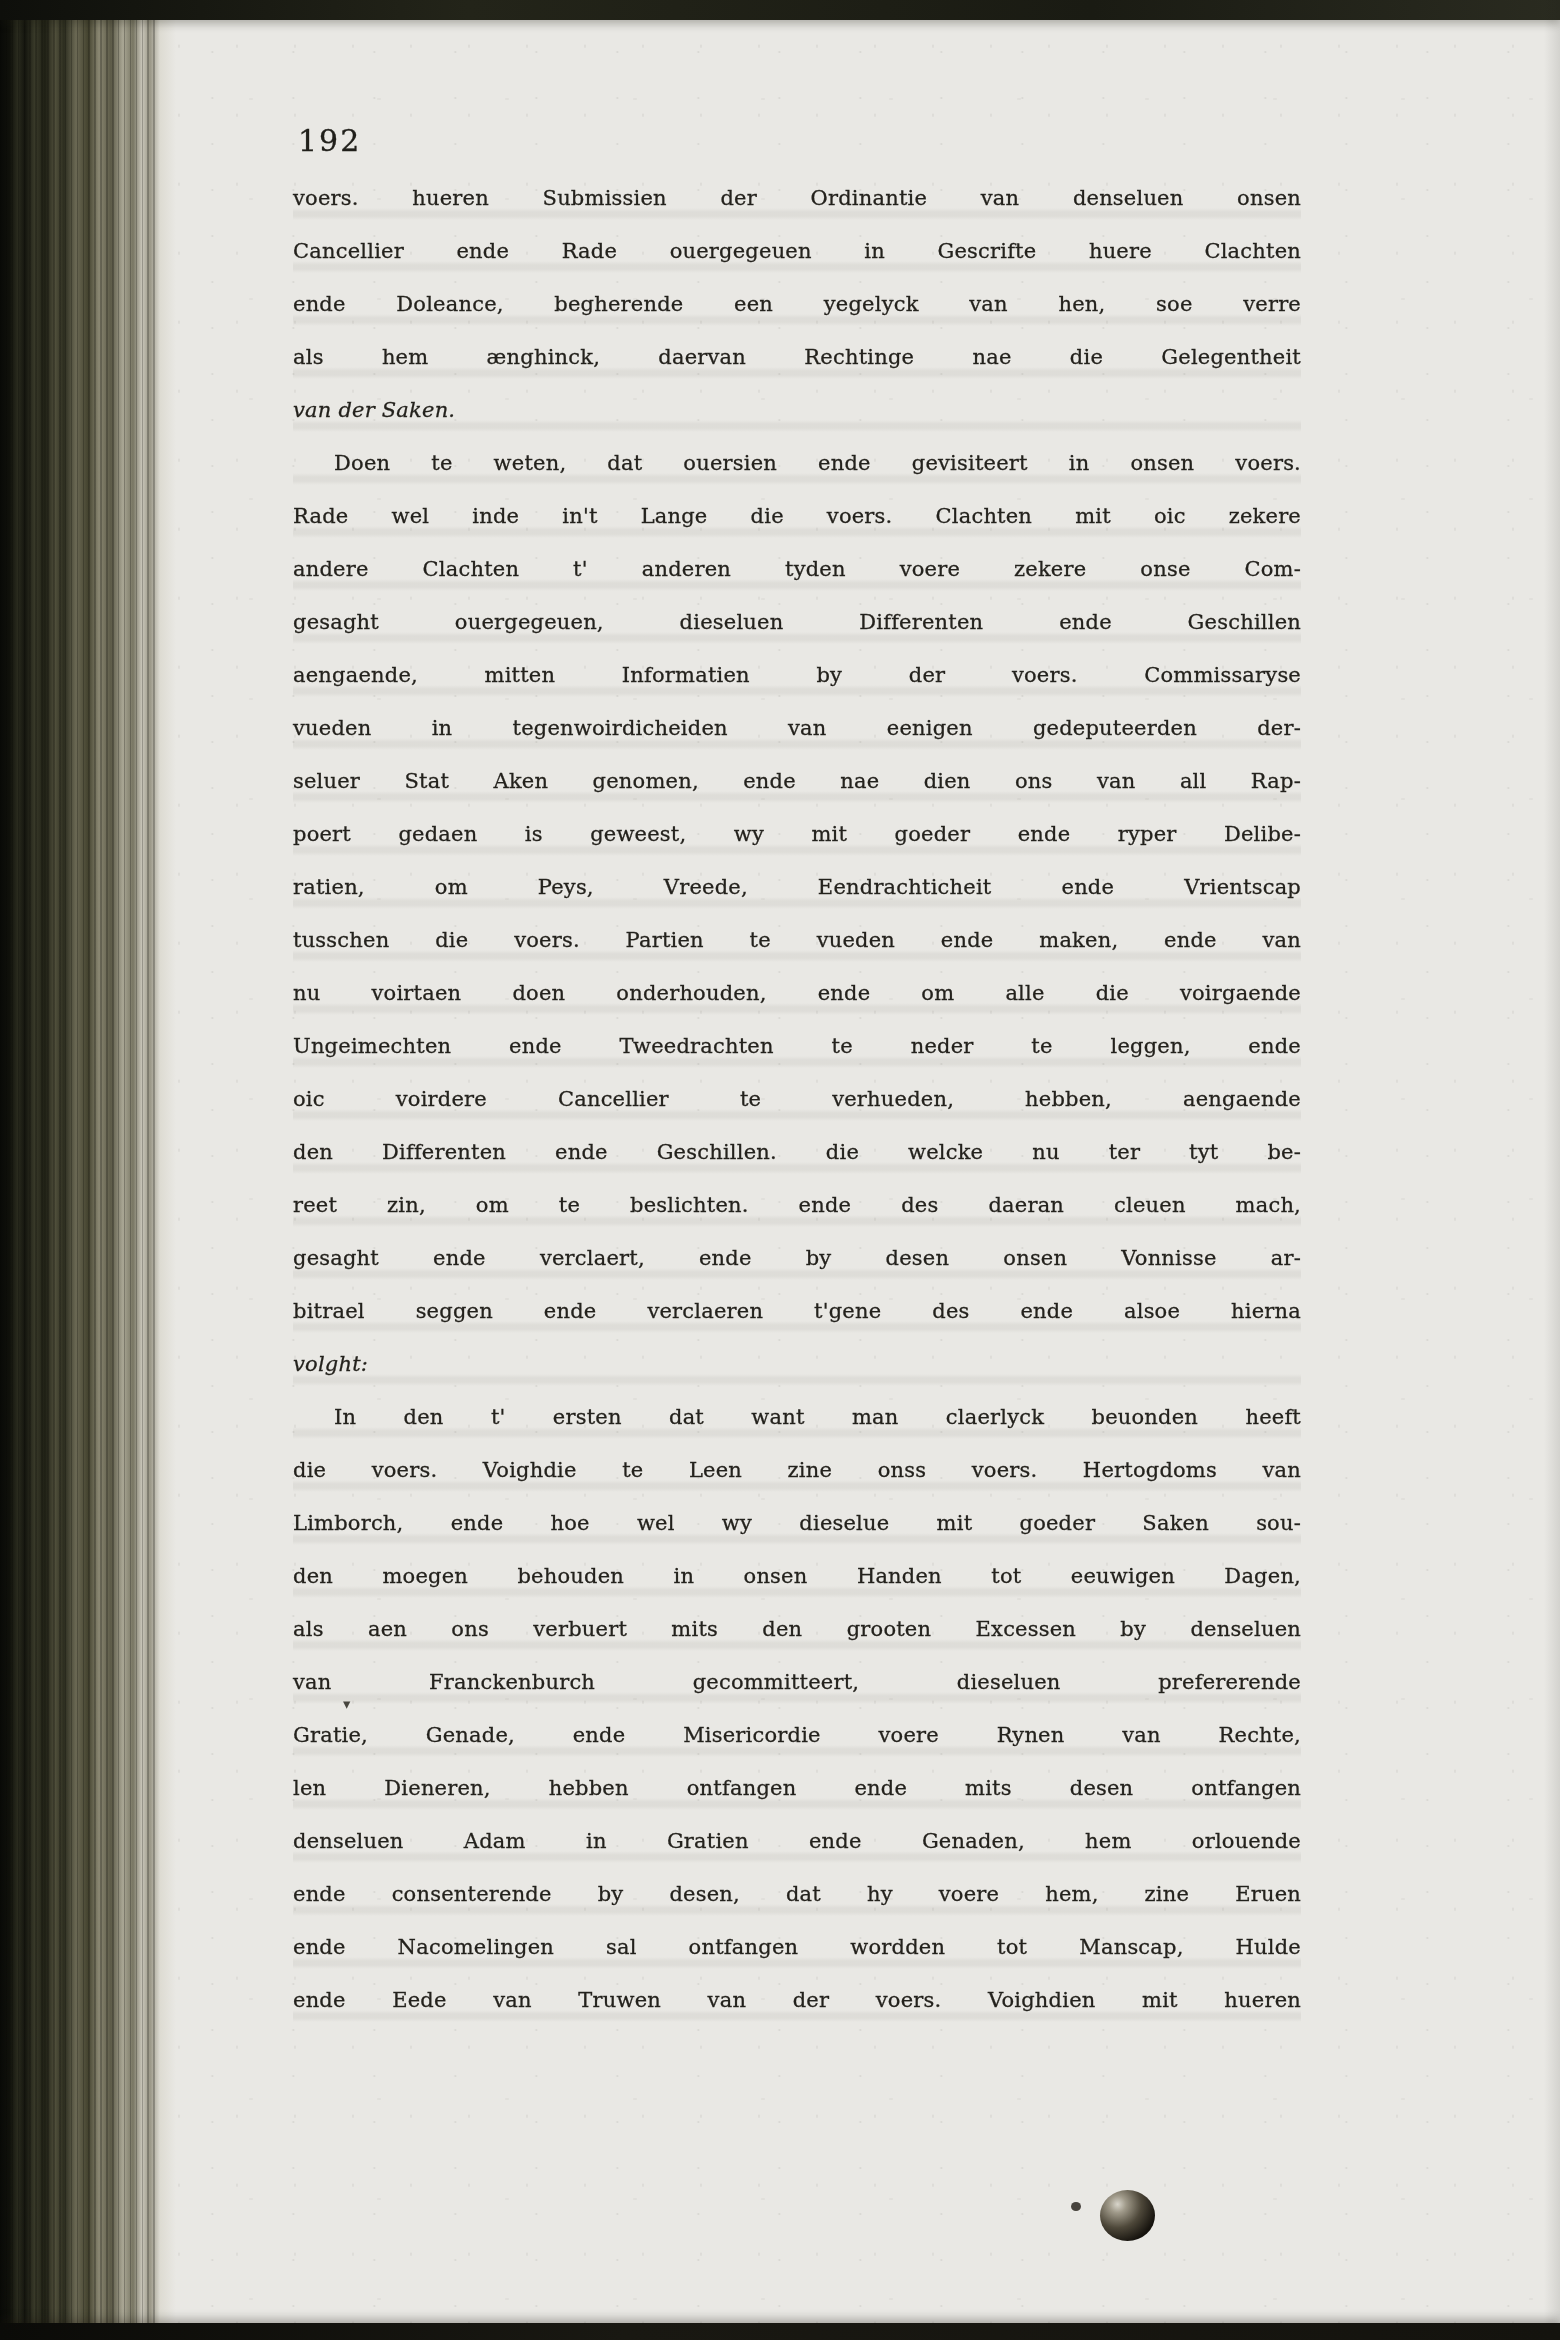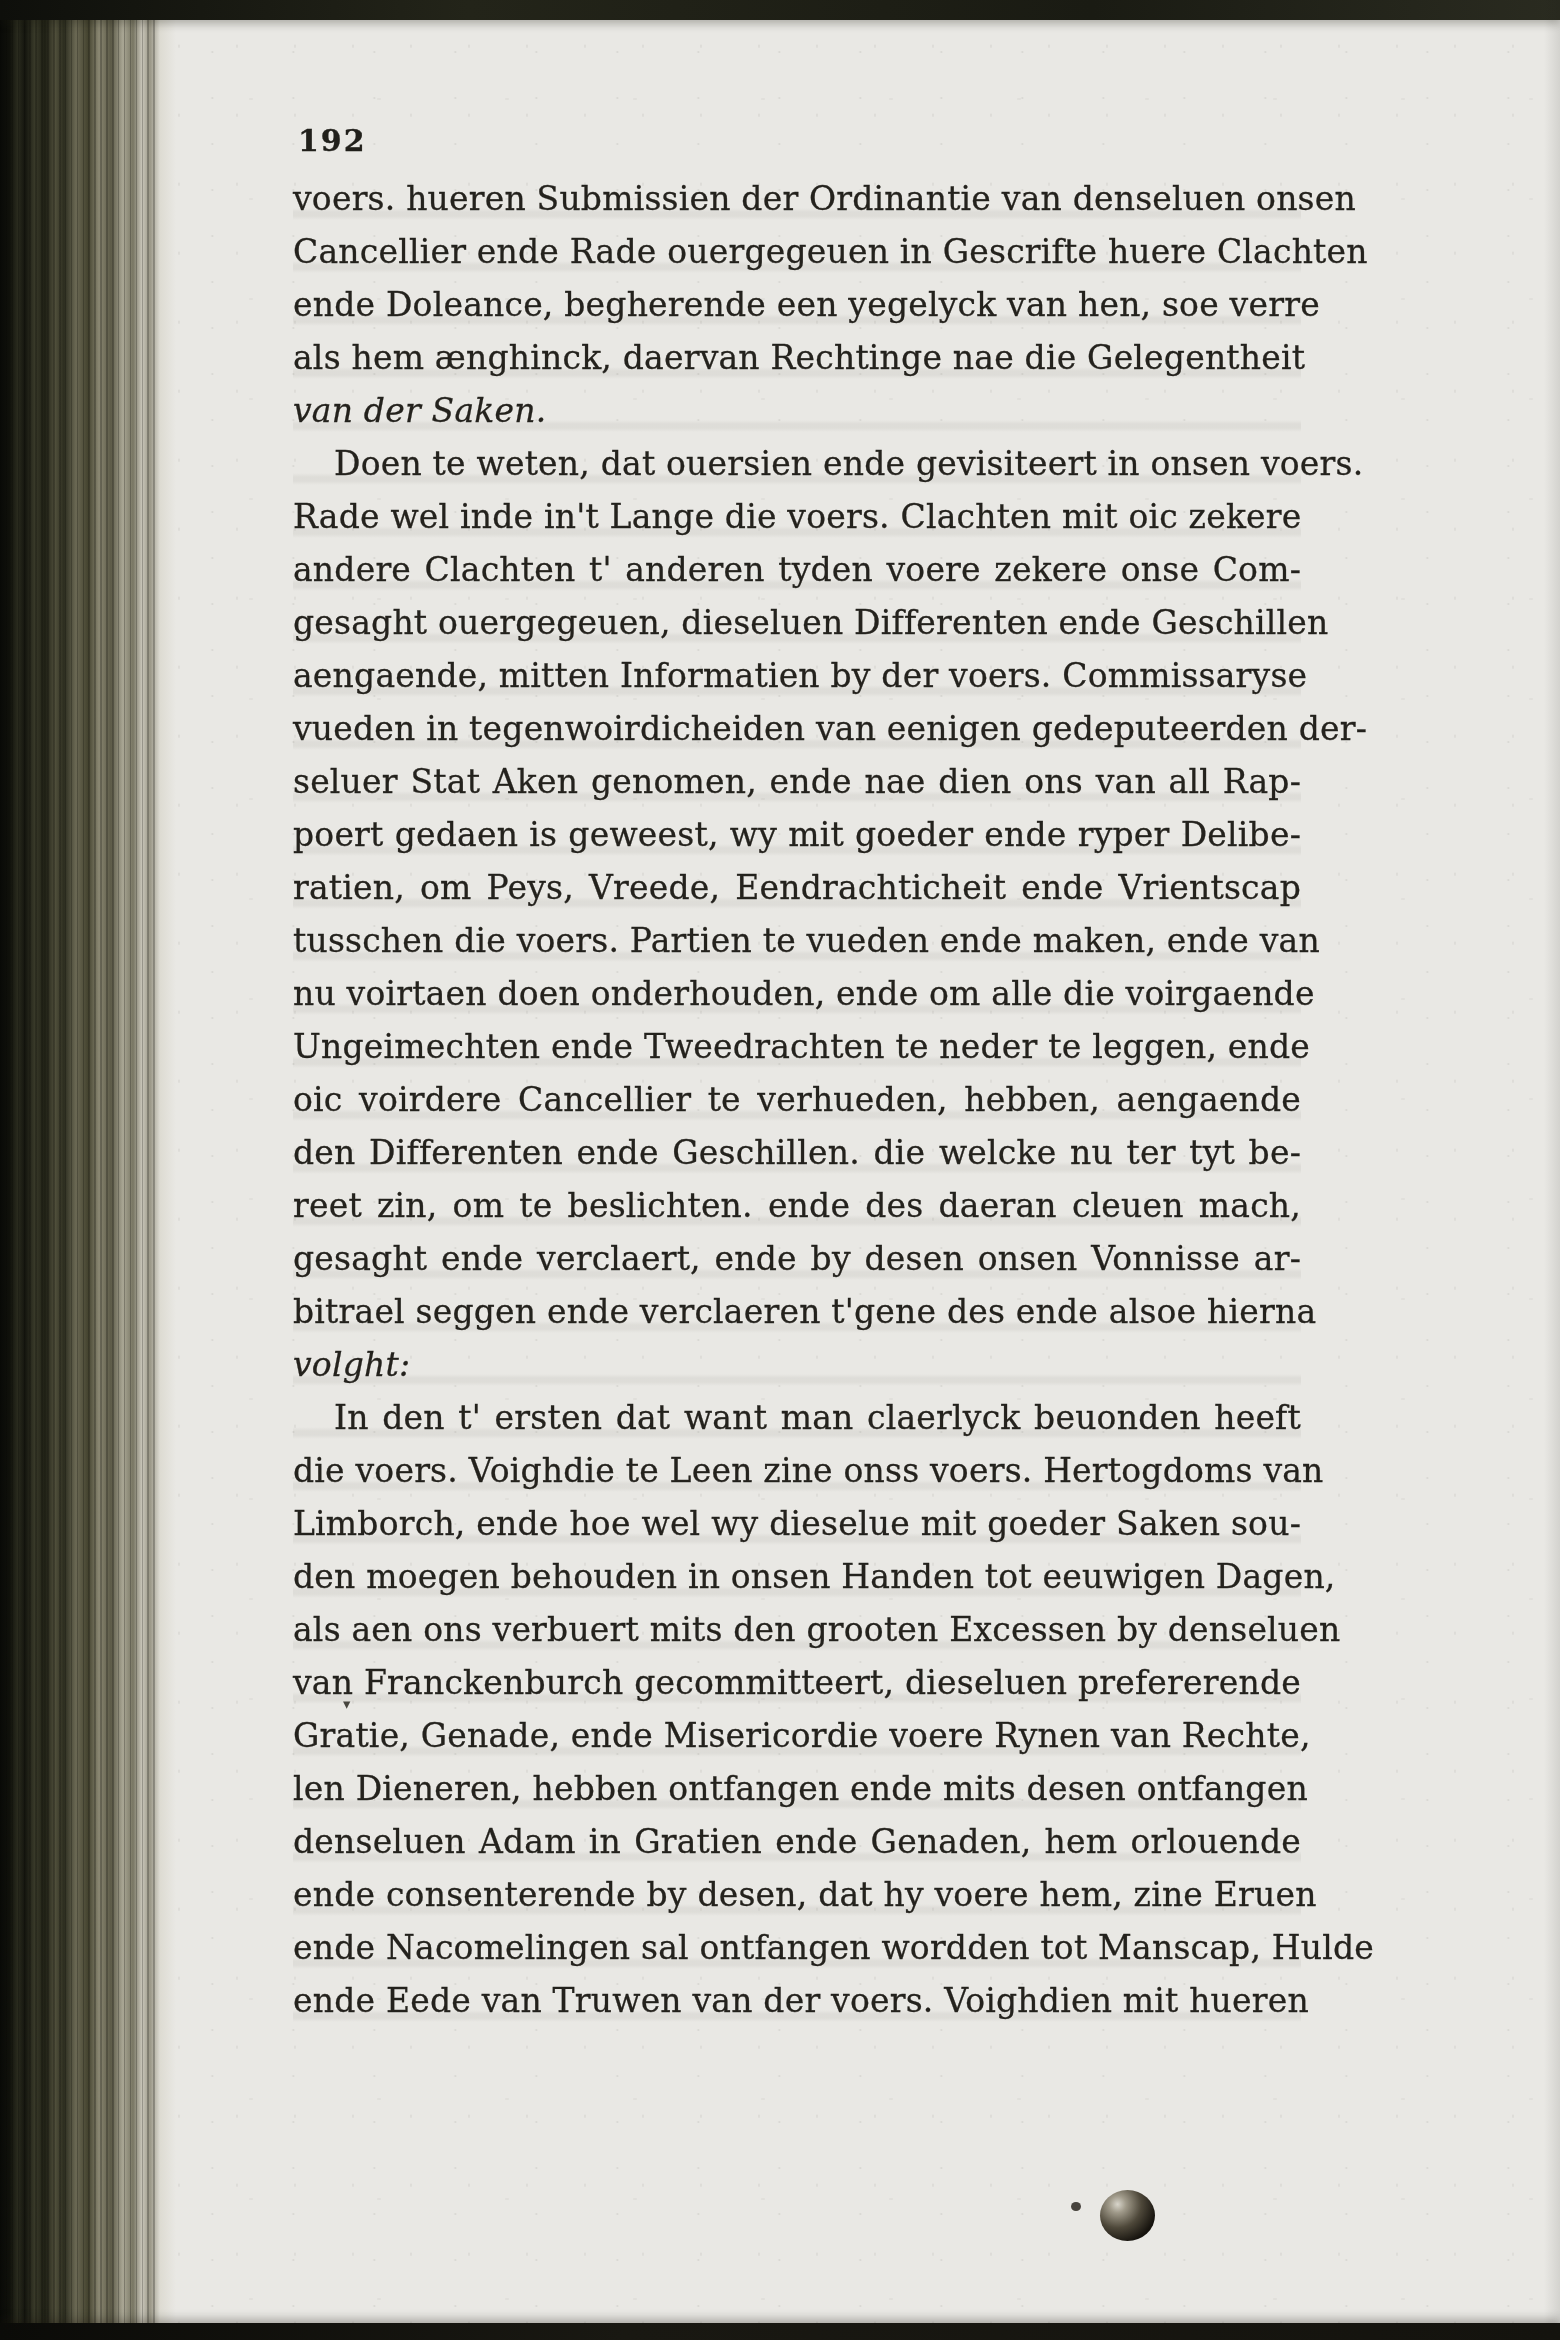--- a/index.html
+++ b/index.html
@@ -51,27 +51,27 @@
     position:absolute;left:0;right:0;top:2323px;height:17.6px;
     background:linear-gradient(90deg,#0b0b08,#191812 40%,#14130e);
     box-shadow:0 -3.9px 9.8px rgba(25,23,16,0.30);
   }
   .edge-right{
     position:absolute;right:0;top:0;bottom:0;width:15.6px;
     background:linear-gradient(90deg, rgba(0,0,0,0), rgba(20,20,15,0.10));
   }
   .page-number{
     position:absolute;left:298px;top:123px;
-    font-size:30px;font-weight:bold;color:#21201b;
+    font-size:30px;font-weight:normal;color:#21201b;
     letter-spacing:2px;
     -webkit-text-stroke:0.3px #21201b;
   }
   .text-block{
     position:absolute;left:293px;top:172px;width:1008px;
-    font-size:33px;line-height:53px;color:var(--ink);
+    font-size:21px;line-height:53px;color:var(--ink);
     letter-spacing:0.2px;
     -webkit-text-stroke:0.3px rgba(34,32,27,0.9);
     
     background:repeating-linear-gradient(180deg,
       transparent 0px,transparent 36px,
       rgba(105,102,92,0.085) 40px,rgba(105,102,92,0.085) 44px,
       transparent 48px,transparent 53px);
   }
   .line{
     text-align:justify;

